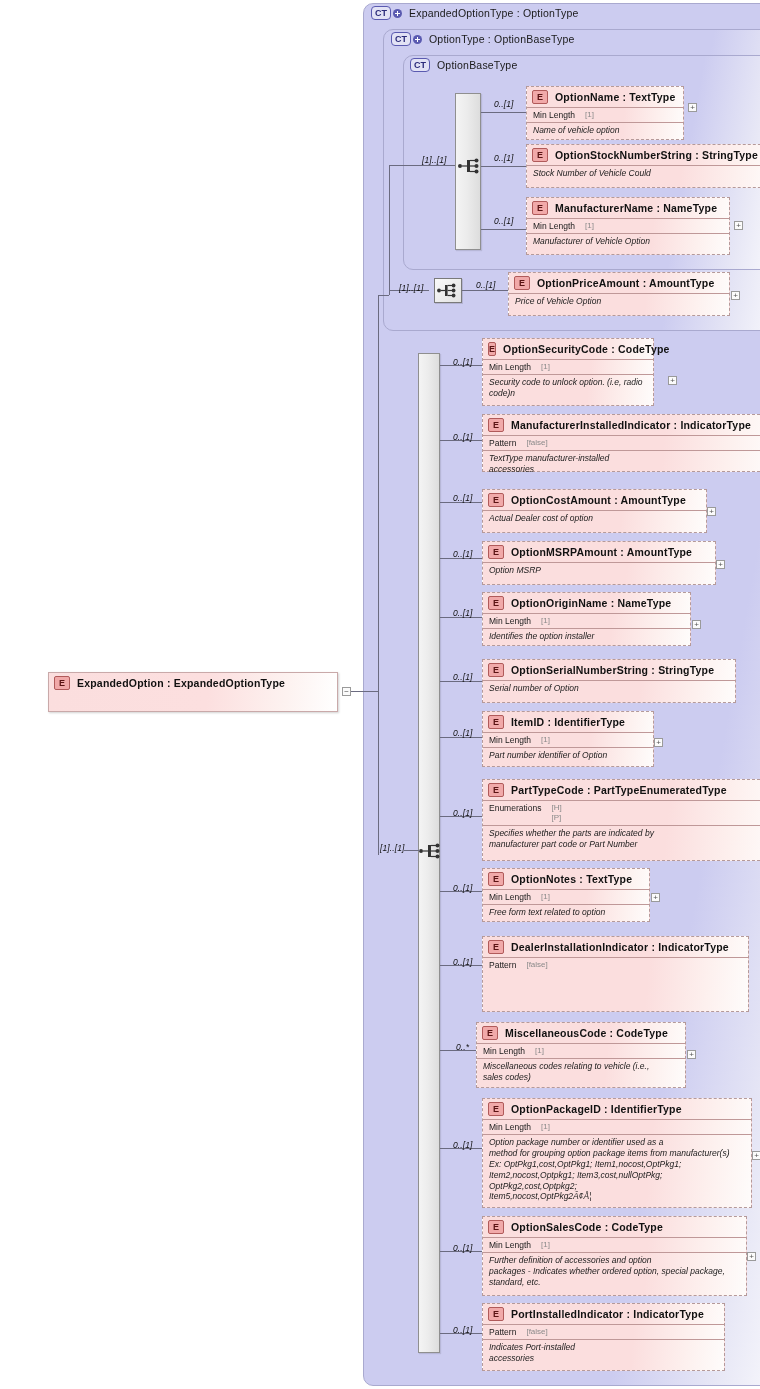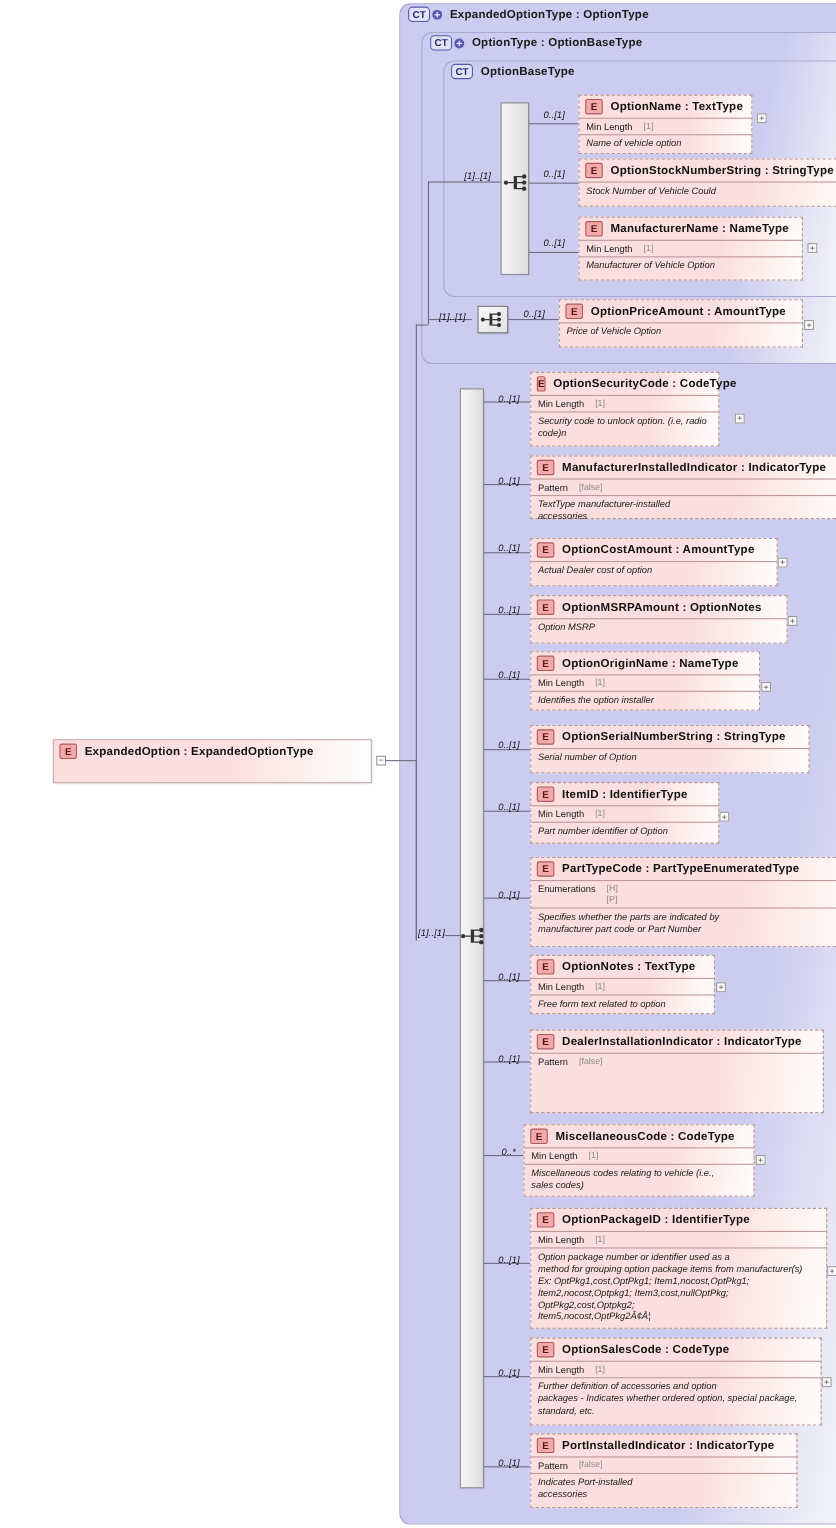--- a/index.html
+++ b/index.html
@@ -50,21 +50,21 @@
     border-radius:50%;
     background:#5a5ab0;
   }
   .ct-plus:before,.ct-plus:after{
     content:"";position:absolute;background:#fff;
   }
   .ct-plus:before{ left:2px; top:4px; width:5px; height:1px; }
   .ct-plus:after{ left:4px; top:2px; width:1px; height:5px; }
   .ct-title{
     font-size:10.5px;
-    font-weight:bold;
+    font-weight:normal;
     color:#1a1a1a;
     letter-spacing:.2px;
   }
 
   
   .el{
     position:absolute;
     border:1px solid #c9a9a9;
     background:linear-gradient(95deg,#fbdede 0%,#fbdede 62%,#fdf0ee 84%,#fefcfb 100%);
   }
@@ -368,21 +368,21 @@
       <span class="el-name">OptionCostAmount : AmountType</span>
     </div>
     <div class="el-doc">Actual Dealer cost of option</div>
   </div>
   <div class="nub" style="left:663px; top:507px;">+</div>
 
   <div class="card" style="left:409px; top:549px;">0..[1]</div>
   <div class="el dashed" style="left:438px; top:541px; width:234px; height:44px;">
     <div class="el-head">
       <span class="e-badge">E</span>
-      <span class="el-name">OptionMSRPAmount : OptionNotes</span>
+      <span class="el-name">OptionMSRPAmount : AmountType</span>
     </div>
     <div class="el-doc">Option MSRP</div>
   </div>
   <div class="nub" style="left:672px; top:560px;">+</div>
 
   <div class="card" style="left:409px; top:608px;">0..[1]</div>
   <div class="el dashed" style="left:438px; top:592px; width:209px; height:54px;">
     <div class="el-head">
       <span class="e-badge">E</span>
       <span class="el-name">OptionOriginName : NameType</span>

